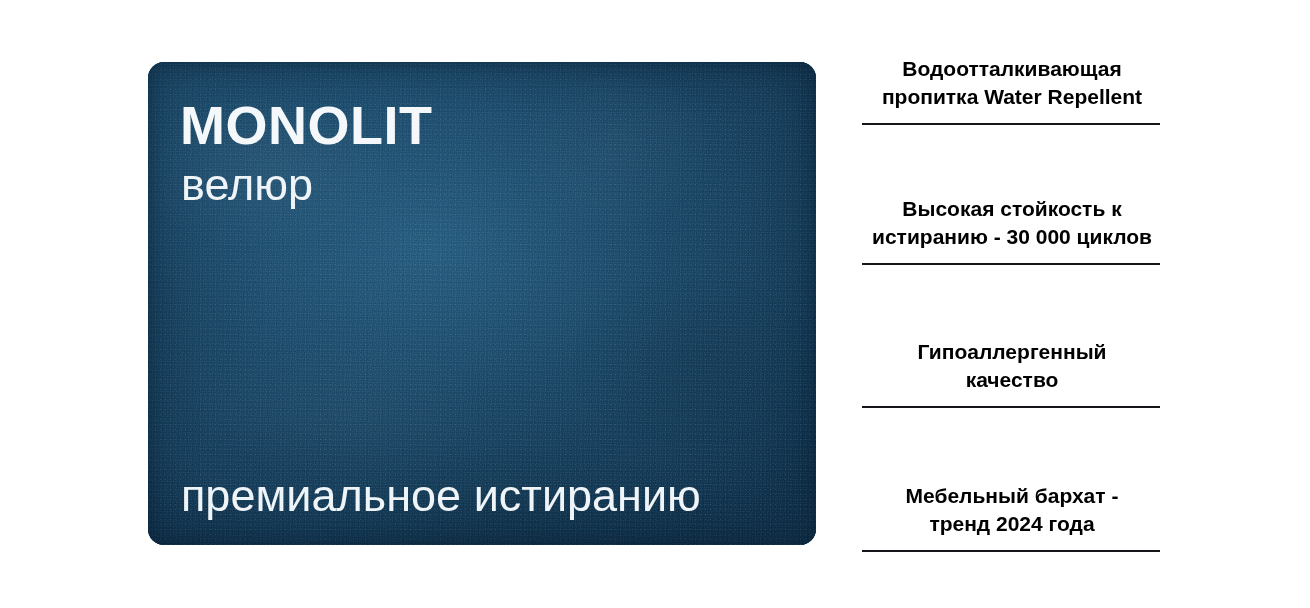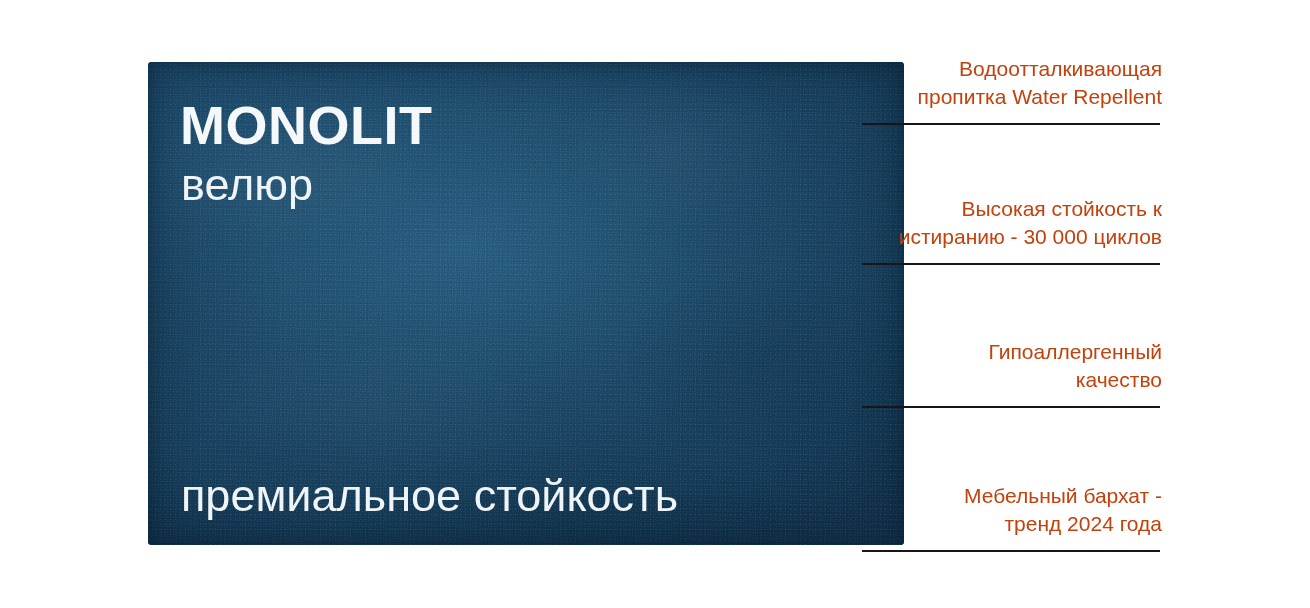--- a/index.html
+++ b/index.html
@@ -19,23 +19,23 @@
     width: 1310px;
     height: 608px;
     background: #ffffff;
   }
 
   
   .swatch {
     position: absolute;
     left: 148px;
     top: 62px;
-    width: 756px;
+    width: 668px;
     height: 483px;
-    border-radius: 4px;
+    border-radius: 16px;
     overflow: hidden;
     background: #1b4a6b;
   }
 
   .swatch-base {
     position: absolute;
     inset: 0;
     background:
       radial-gradient(ellipse 78% 72% at 42% 38%,
          rgba(40,96,132,0.95) 0%,
@@ -156,25 +156,25 @@
     width: 300px;
   }
 
   .feature {
     position: absolute;
     left: 0;
     width: 300px;
   }
 
   .feature-text {
-    text-align: right;
+    text-align: center;
     font-size: 21px;
-    font-weight: 400;
+    font-weight: 700;
     line-height: 1.32;
-    color: #c2410c;
+    color: #000000;
     white-space: pre-line;
   }
 
   .feature-rule {
     margin-top: 13px;
     width: 298px;
     height: 0;
     border-top: 2px solid #15151a;
   }
 
@@ -191,21 +191,21 @@
   <div class="swatch">
     <div class="swatch-base"></div>
     <div class="swatch-nap"></div>
     <div class="swatch-speckle"></div>
     <div class="swatch-blotch"></div>
     <div class="swatch-vignette"></div>
 
     <div class="swatch-text">
       <div class="brand-title">MONOLIT</div>
       <div class="brand-sub">велюр</div>
-      <div class="brand-tagline">премиальное стойкость</div>
+      <div class="brand-tagline">премиальное истиранию</div>
     </div>
   </div>
 
   <div class="features">
 
     <div class="feature f0">
       <div class="feature-text">Водоотталкивающая
 пропитка Water Repellent</div>
       <div class="feature-rule"></div>
     </div>

